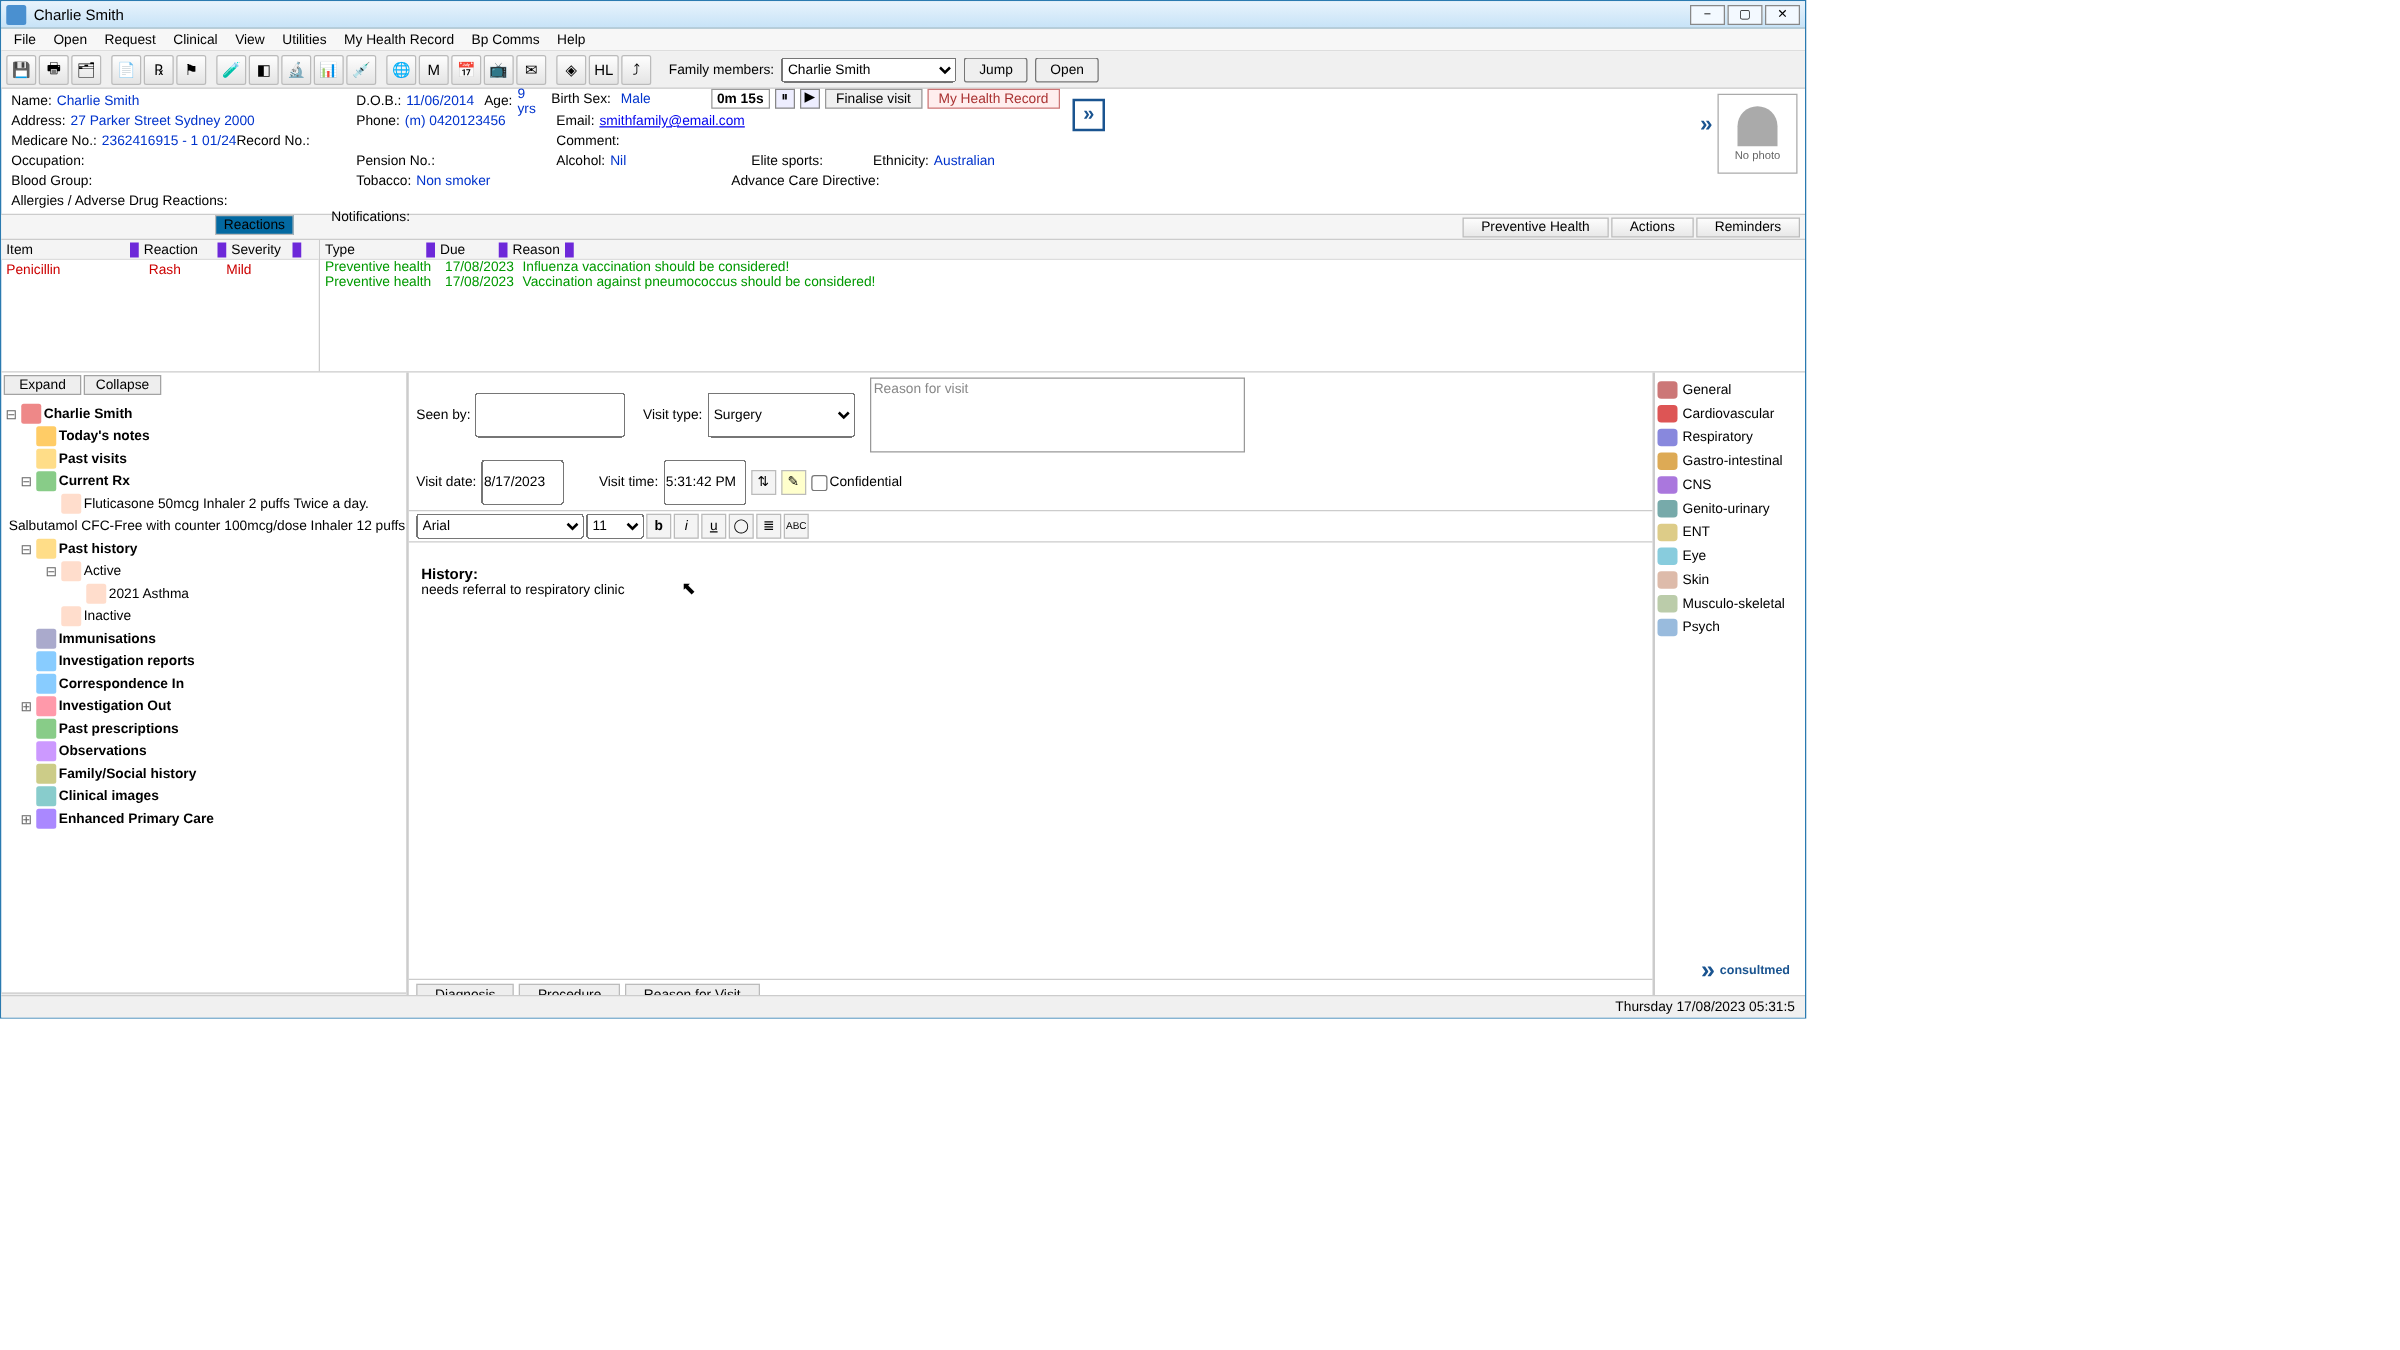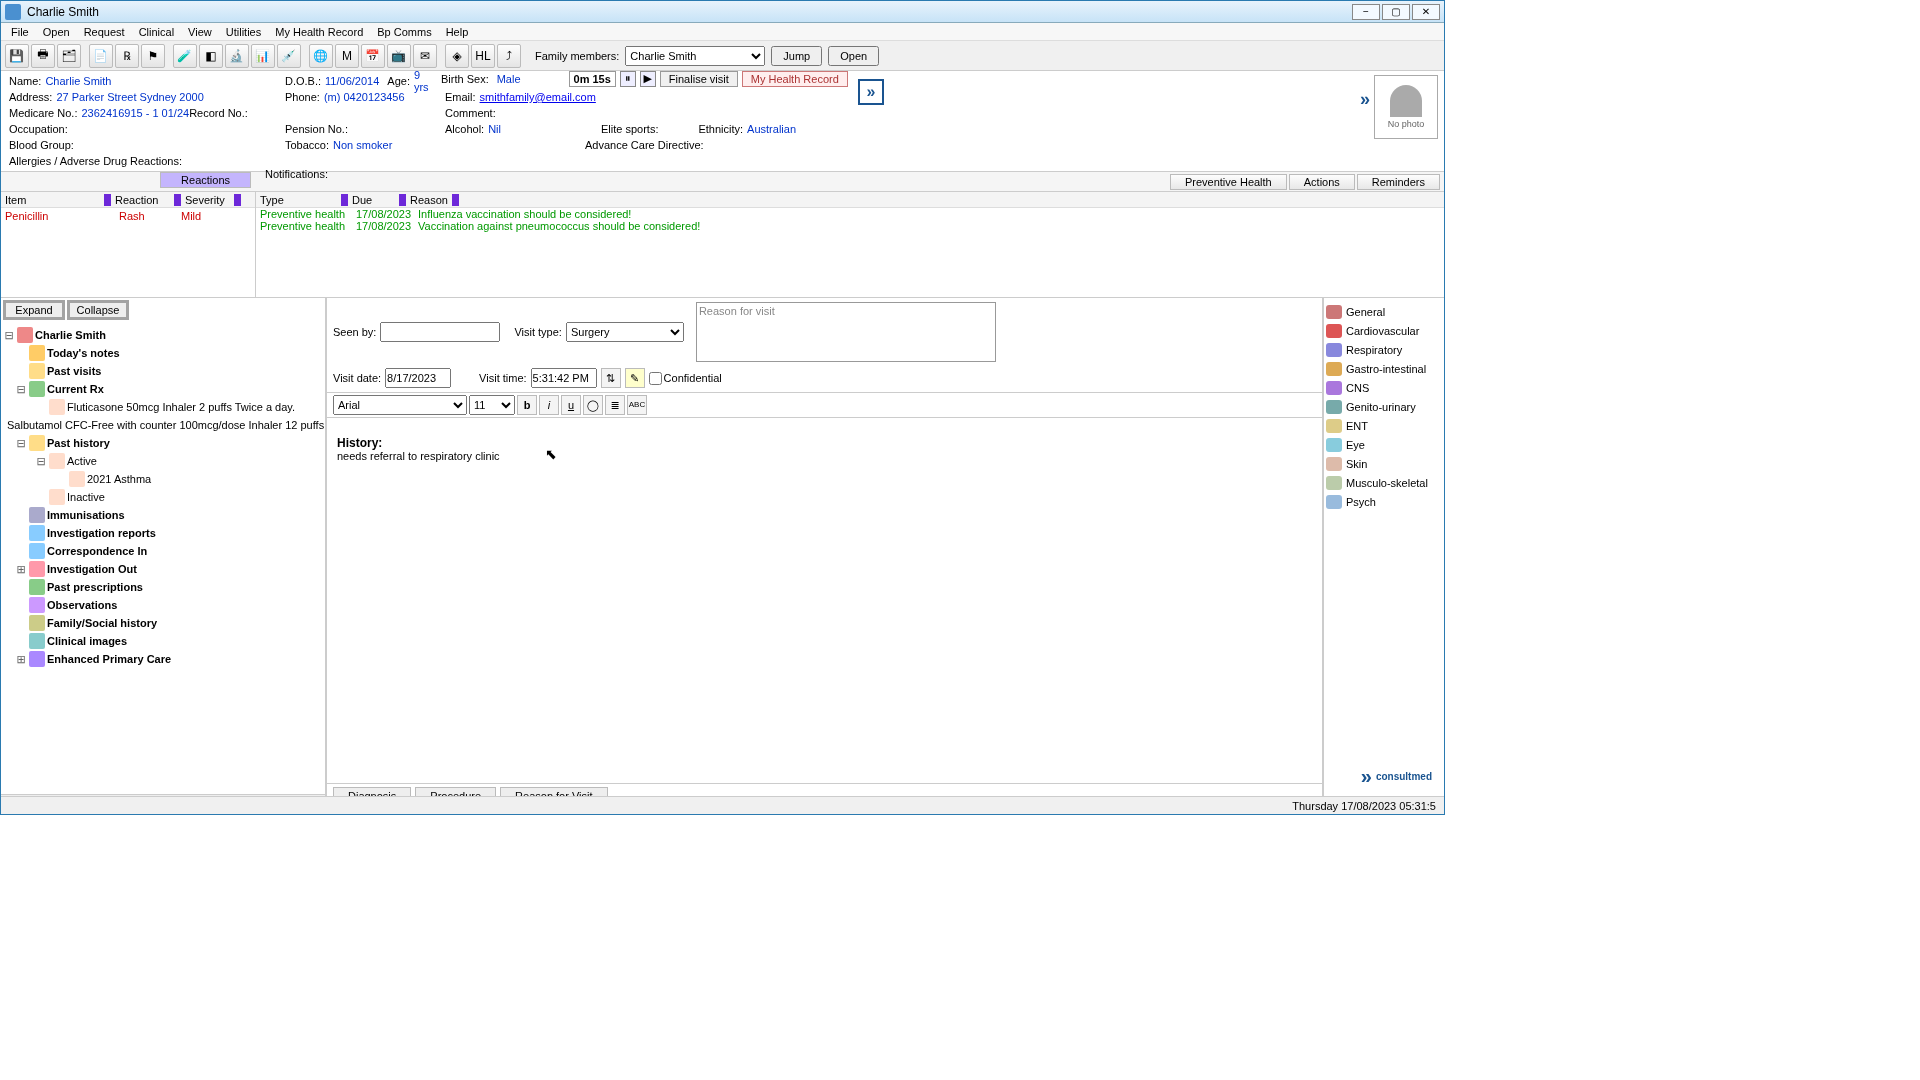--- a/index.html
+++ b/index.html
@@ -39,34 +39,34 @@
 .photo-box .sil { width: 32px; height: 32px; background: #aaa; border-radius: 50% 50% 0 0; }
 .photo-box .lbl { font-size: 9px; color: #666; margin-top: 2px; }
 .arrows-mini { position: absolute; right: 74px; top: 18px; color: #1a5490; font-size: 18px; font-weight: bold; }
 
 .pill-row { height: 20px; background: #f5f5f5; display: flex; align-items: center; border-bottom: 1px solid #ccc; padding-left: 8px; position: relative; }
 .pill-row .right-btns { position: absolute; right: 4px; display: flex; gap: 2px; }
 .pill-btn { padding: 1px 14px; border: 1px solid #bbb; background: linear-gradient(#fdfdfd,#e8e8e8); cursor: pointer; font-size: 11px; }
 
 .lists-row { display: flex; height: 106px; border-bottom: 1px solid #ccc; }
 .allergy-box { width: 255px; border-right: 1px solid #ccc; position: relative; }
-.allergy-box .react-btn { position: absolute; top: -20px; right: 4px; padding: 1px 20px; border: 1px solid #bbb; background: #c4b5fd; cursor: pointer; }
+.allergy-box .react-btn { position: absolute; top: -20px; right: 20px; padding: 1px 6px; border: 1px solid #bbb; background: #0369a1; cursor: pointer; }
 .list-header { display: flex; background: #f4f4f4; border-bottom: 1px solid #ddd; height: 16px; align-items: center; }
 .list-header span { padding: 0 4px; border-right: 7px solid #6d28d9; }
 .list-body { padding: 2px 4px; }
 .list-body .arow { display: flex; color: #c00; }
 .notif-box { flex: 1; }
 .notif-box .nrow { display: flex; padding: 0 4px; }
 .notif-box .nrow span { display: inline-block; }
 .nrow.green span { color: #090; }
 
 .main-split { display: flex; height: 510px; }
 .tree-pane { width: 326px; border-right: 2px solid #ccc; position: relative; display: flex; flex-direction: column; }
 .tree-btns { display: flex; gap: 2px; padding: 2px; }
-.tree-btns button { flex: none; width: 62px; padding: 1px 0; border: 3px solid #a3a3a3; background: #eee; cursor: pointer; }
+.tree-btns button { flex: none; width: 62px; padding: 1px 0; border: 1px solid #a3a3a3; background: #eee; cursor: pointer; }
 .tree { flex: 1; overflow: hidden; padding: 4px 2px; }
 .tree-row { display: flex; align-items: center; height: 18px; white-space: nowrap; }
 .tree-row .exp { width: 12px; text-align: center; cursor: pointer; color: #666; }
 .tree-row .ticon { width: 16px; height: 16px; margin: 0 2px; border-radius: 2px; }
 .tree-row .lbl { cursor: pointer; }
 .tree-row .lbl.bold { font-weight: bold; }
 .spacer { display: inline-block; }
 .ic-person { background: #e88; }
 .ic-note { background: #fc6; }
 .ic-folder { background: #fd8; }
@@ -81,21 +81,21 @@
 .ic-arrow { background: #fdc; }
 
 .tree-scroll { height: 14px; border-top: 1px solid #ccc; background: #eee; display: flex; align-items: center; }
 .tree-scroll .sbtn { width: 14px; height: 12px; border: 1px solid #bbb; background: #ddd; text-align: center; line-height: 10px; cursor: pointer; }
 .tree-scroll .strack { flex: 1; height: 12px; background: #f4f4f4; position: relative; }
 .tree-scroll .sthumb { position: absolute; left: 0; width: 240px; height: 12px; background: #ccc; border: 1px solid #aaa; }
 
 .center-pane { flex: 1; display: flex; flex-direction: column; border-right: 2px solid #ccc; }
 .visit-meta { padding: 4px 6px; border-bottom: 1px solid #ccc; display: flex; flex-wrap: wrap; gap: 6px 12px; align-items: center; }
 .visit-meta label { color: #000; }
-.visit-meta select, .visit-meta input[type=text] { height: 20px; font-size: 11px; }
+.visit-meta select, .visit-meta input[type=text] { height: 36px; font-size: 11px; }
 .seen-input { width: 120px; }
 .vt-select { width: 118px; }
 .vd-input { width: 66px; }
 .vtime-input { width: 66px; }
 .reason-box { width: 300px; height: 60px; border: 1px solid #999; padding: 2px; color: #888; }
 .conf-wrap { display: flex; align-items: center; gap: 2px; }
 .editor-toolbar { display: flex; align-items: center; gap: 2px; padding: 2px 6px; border-bottom: 1px solid #ccc; }
 .editor-toolbar select { height: 20px; }
 .etbtn { width: 20px; height: 20px; border: 1px solid #bbb; background: #f4f4f4; text-align: center; line-height: 18px; cursor: pointer; }
 .note-area { flex: 1; padding: 18px 10px; position: relative; }

